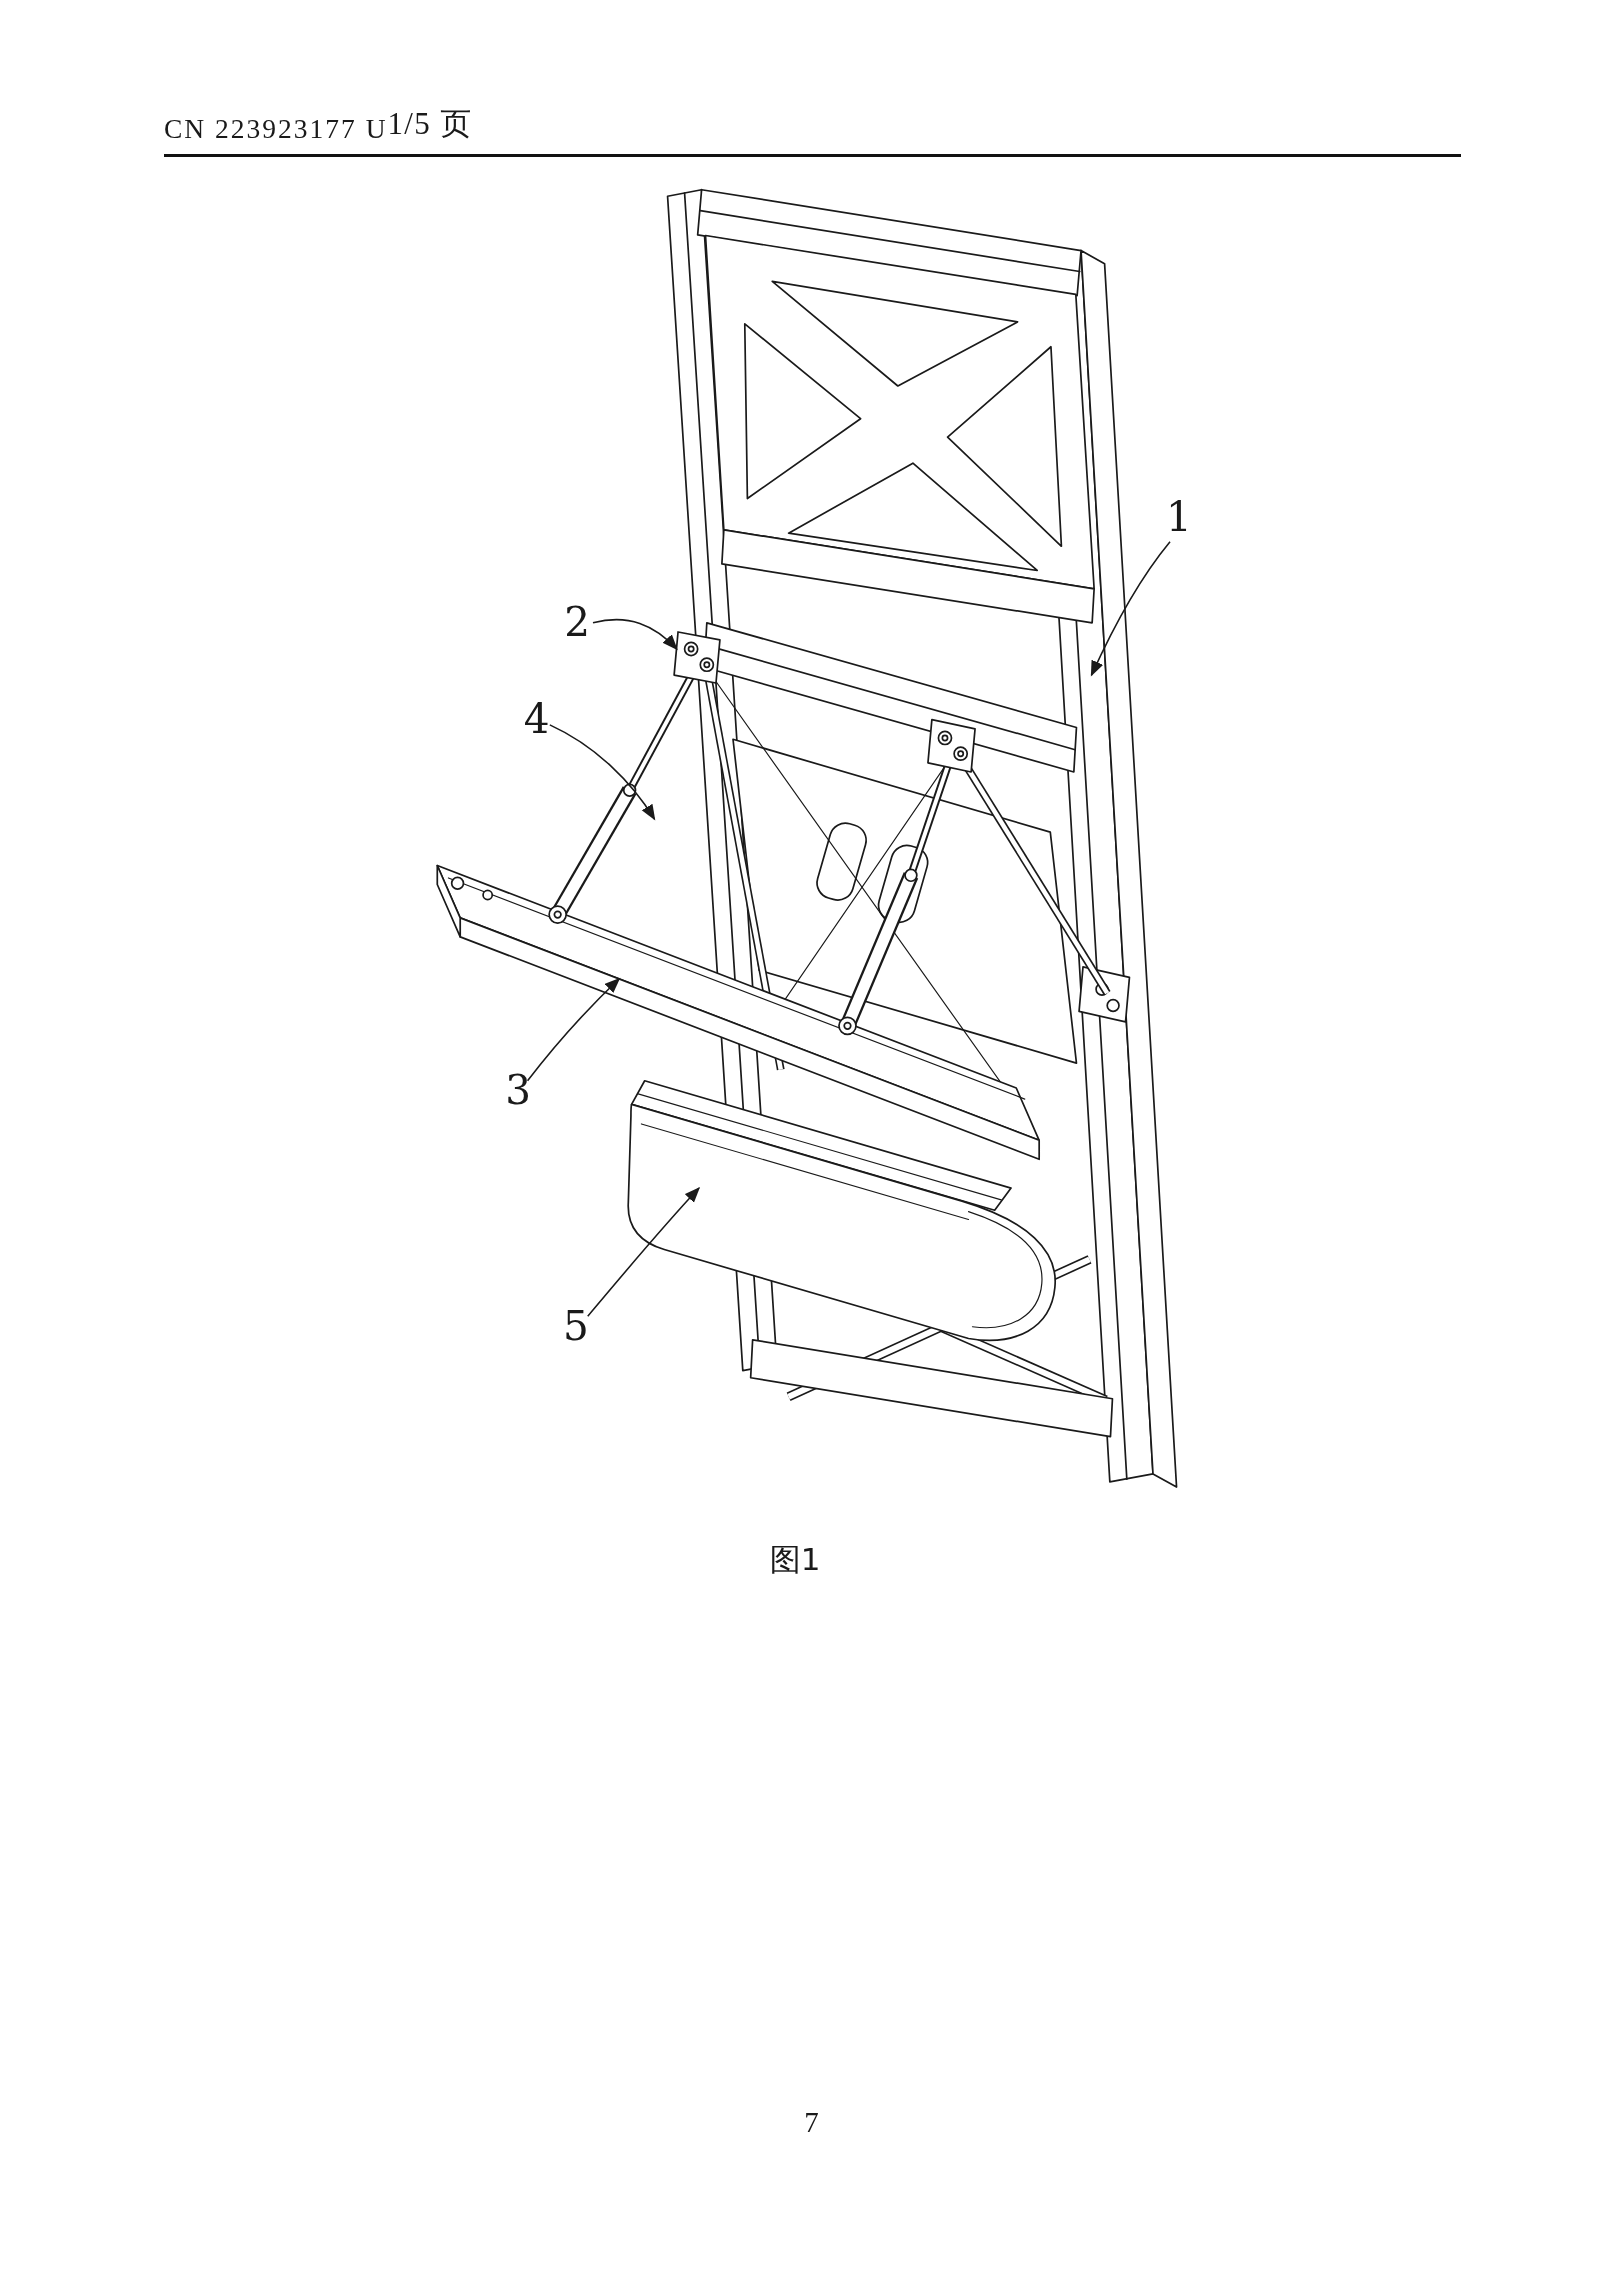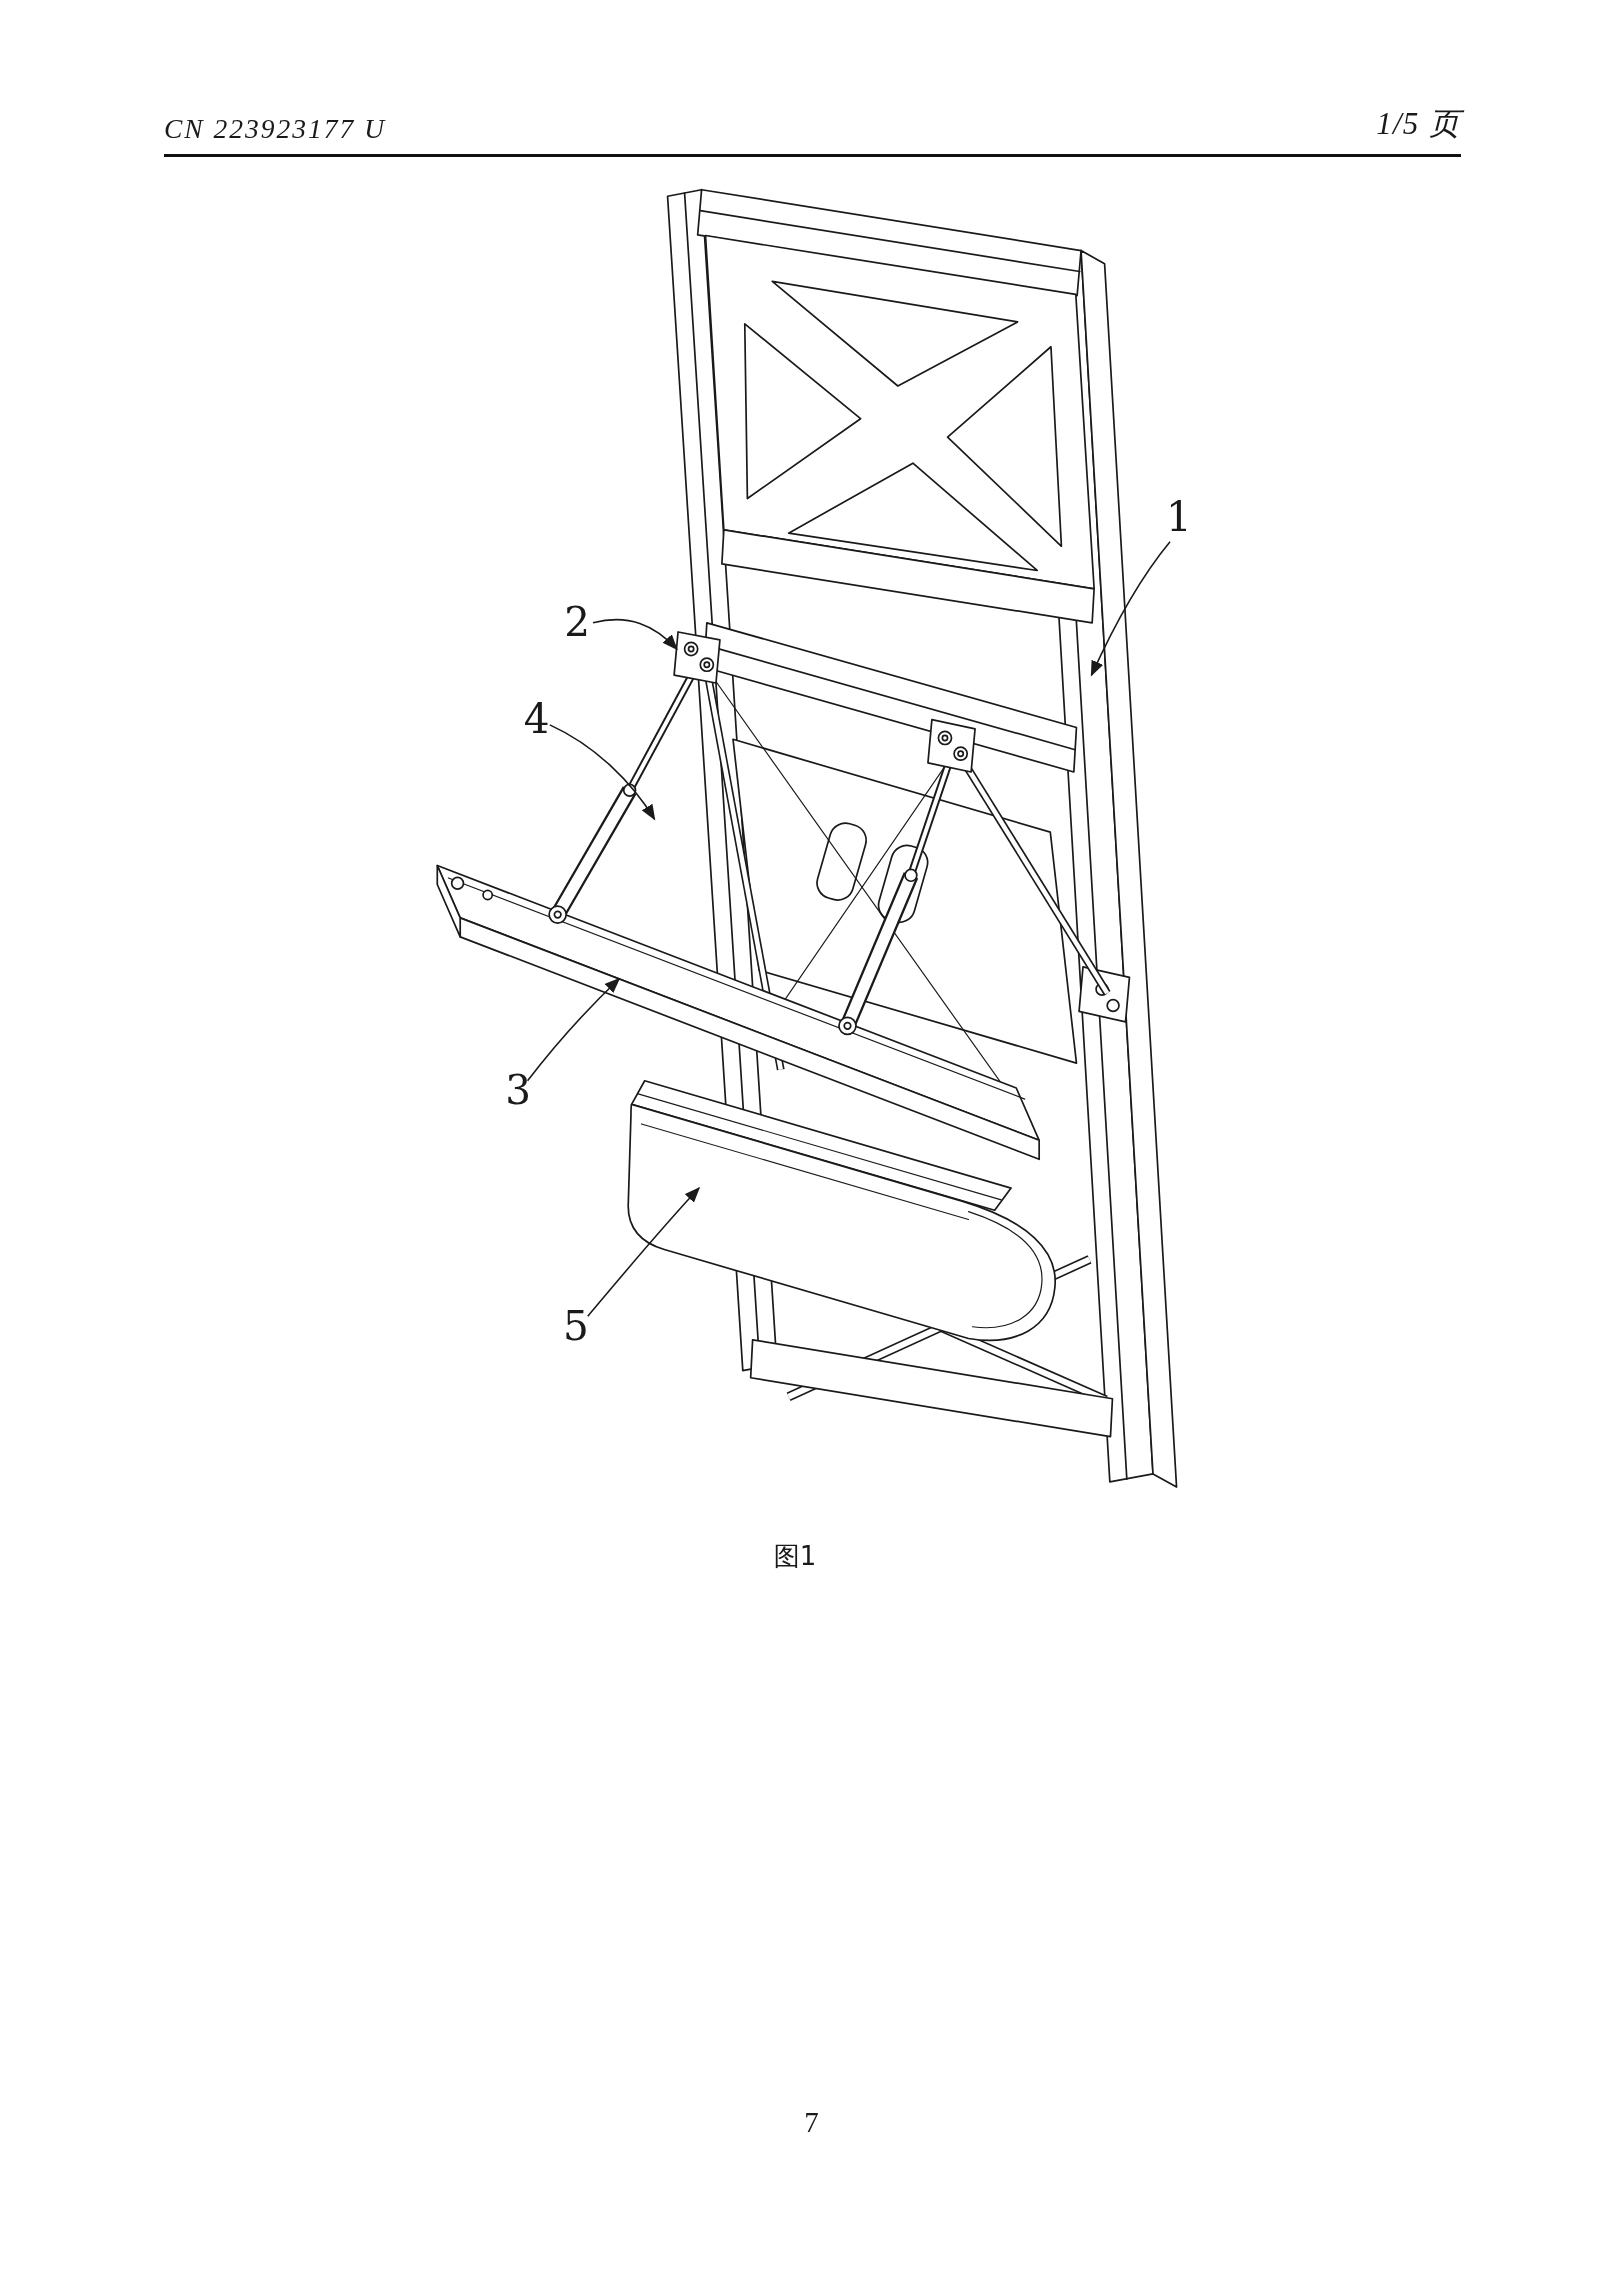--- a/index.html
+++ b/index.html
@@ -6,40 +6,40 @@
   html, body { background: #ffffff; }
   body {
     width: 1623px; height: 2295px;
     position: relative;
     font-family: "Liberation Serif", "DejaVu Serif", serif;
     color: #1a1a1a;
     overflow: hidden;
   }
   .header {
     position: absolute; top: 98px; left: 164px; width: 1297px; height: 47px;
-    display: flex; justify-content: space-between; align-items: flex-end; font-style: italic;
+    display: flex; align-items: flex-end;
   }
   .doc-number {
     font-size: 27.5px; letter-spacing: 2px; white-space: nowrap;
   }
   .page-title {
     font-size: 39px; font-weight: bold; letter-spacing: 9.2px; white-space: nowrap;
     font-family: "DejaVu Sans", "Liberation Serif", serif;
     transform: translateY(3.9px);
   }
   .page-indicator {
     font-size: 31px; letter-spacing: 1.3px; white-space: nowrap;
   }
   .header-rule {
     position: absolute; top: 154px; left: 164px; width: 1297px; height: 3.3px;
     background: #111;
   }
   .figure-caption {
     position: absolute; top: 1539px; left: 0; width: 1590px;
-    text-align: center; font-size: 26px;
+    text-align: center; font-size: 31px;
     font-family: "DejaVu Sans", "Liberation Serif", serif;
   }
   .page-number {
     position: absolute; top: 2106px; left: 0; width: 1623px;
     text-align: center; font-size: 29px;
   }
   svg.drawing { position: absolute; top: 0; left: 0; }
 
   .ln    { fill: none; stroke: #1a1a1a; stroke-width: 2.6; stroke-linecap: round; stroke-linejoin: round; }
   .thin  { stroke-width: 1.8; }

